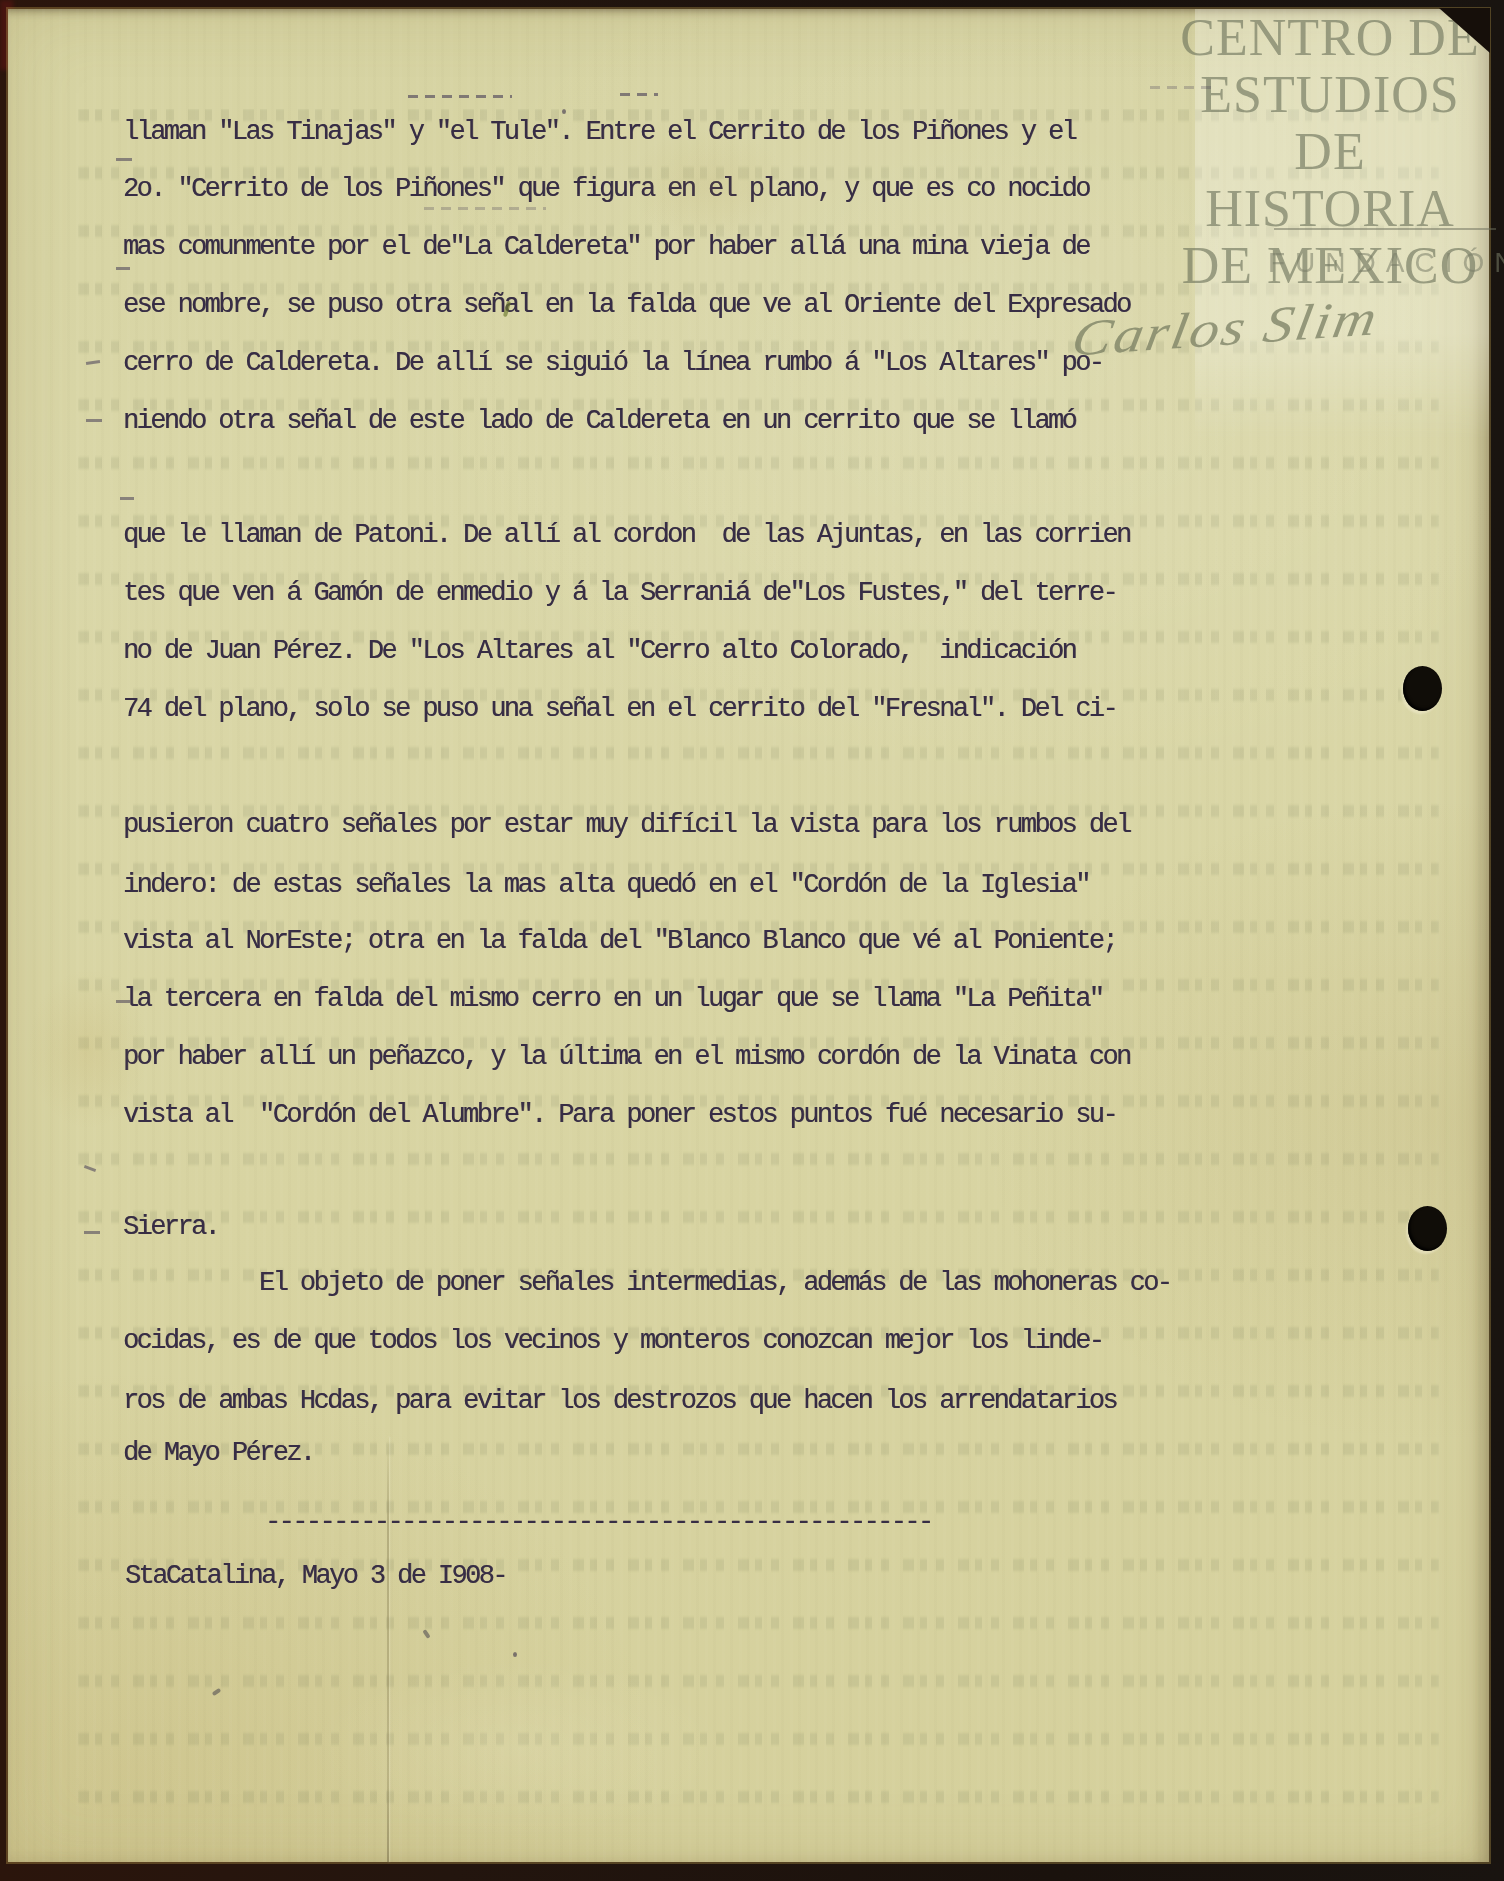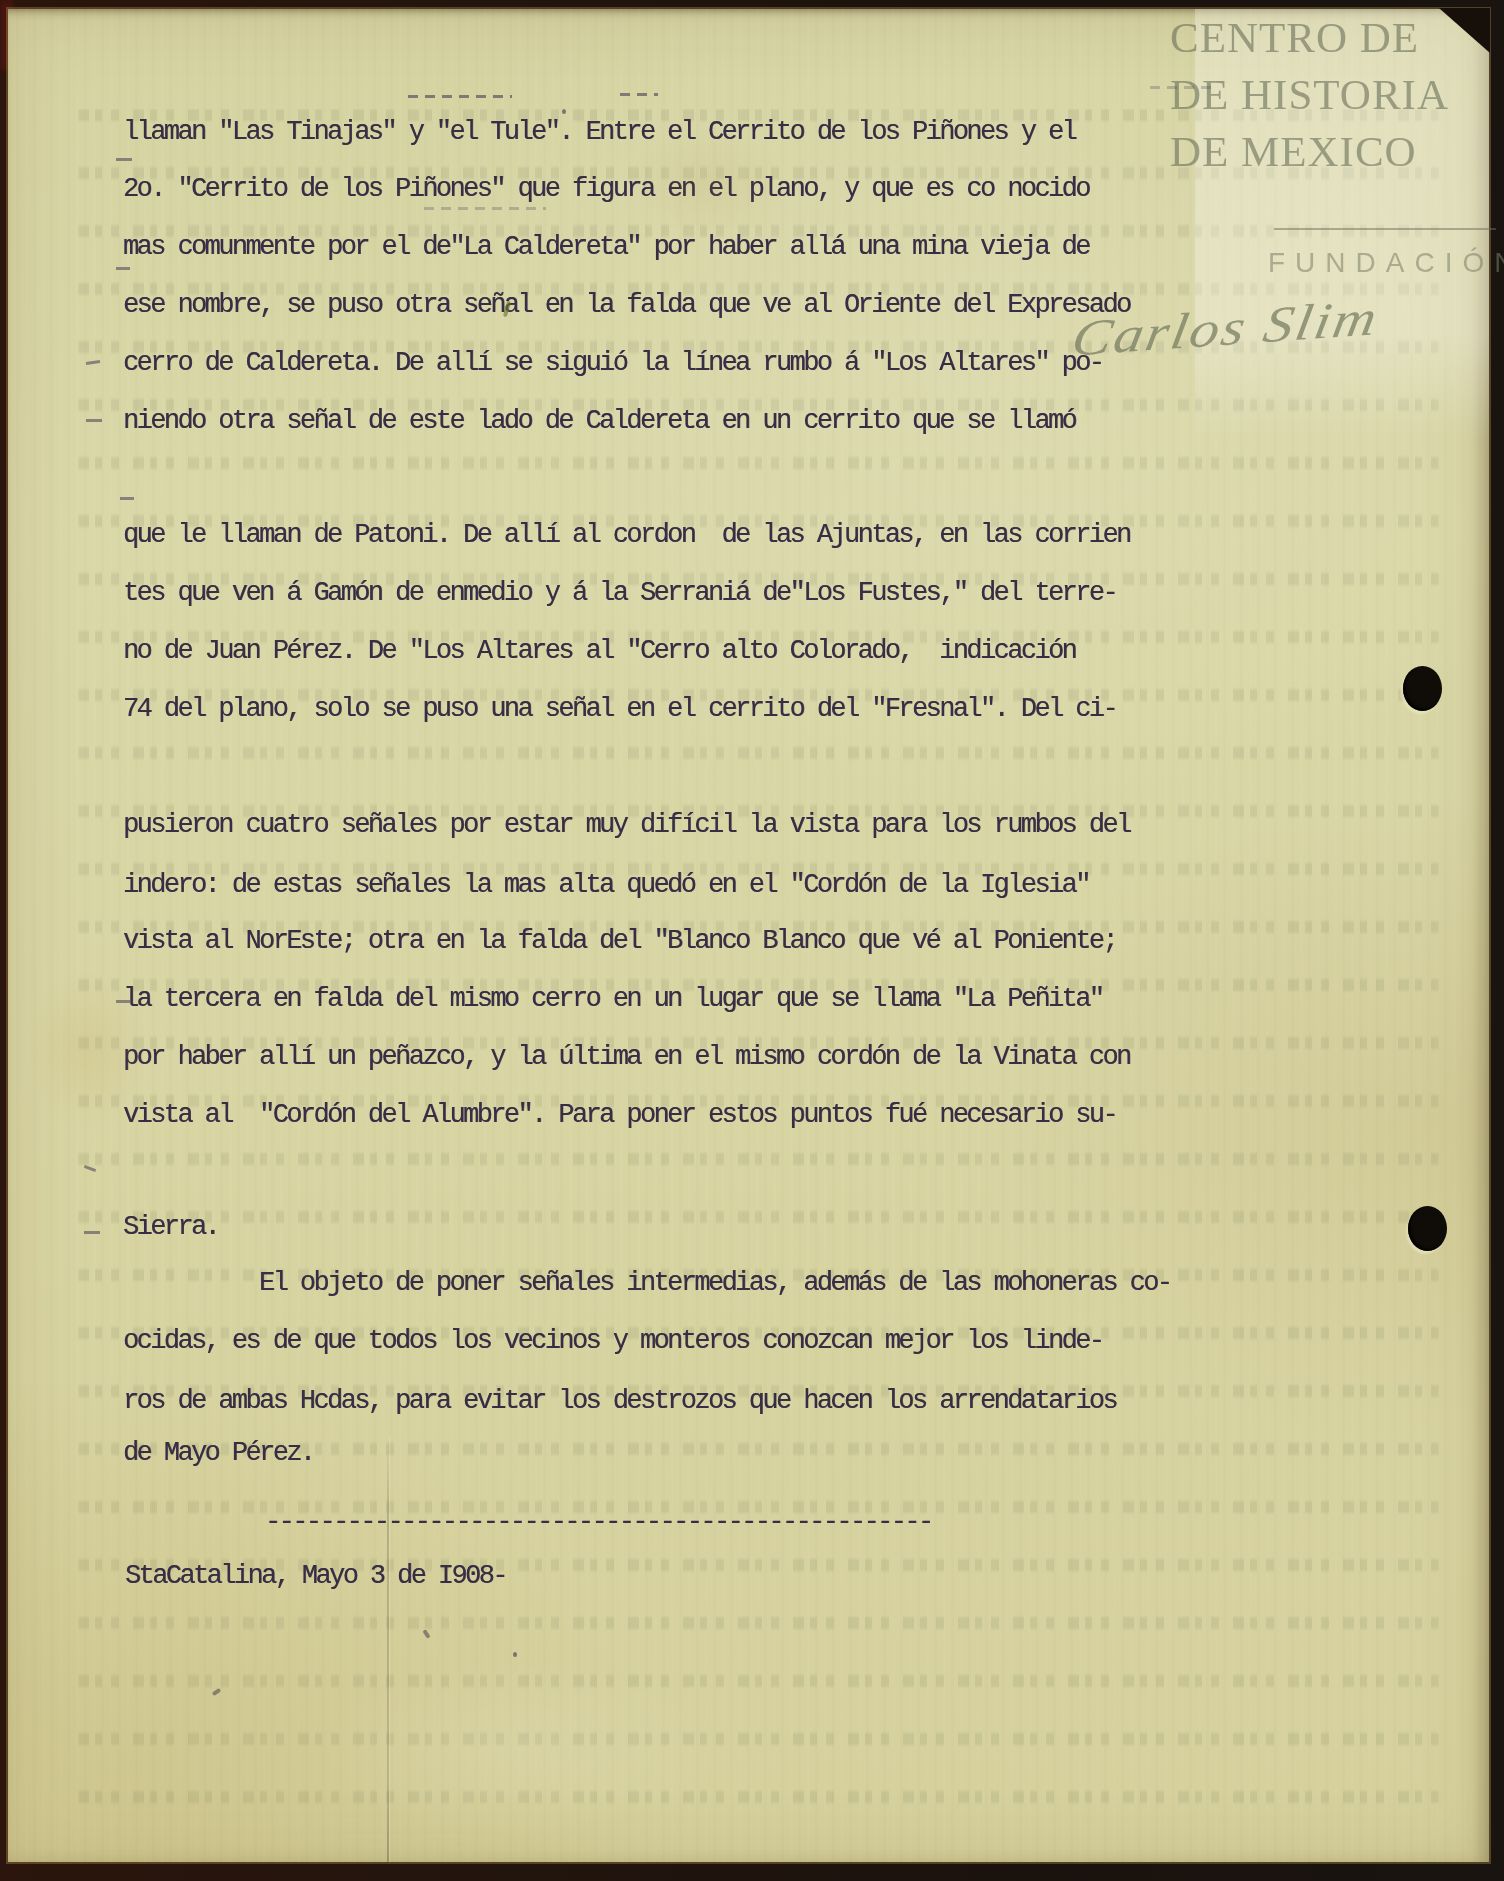--- a/index.html
+++ b/index.html
@@ -29,22 +29,22 @@
   .bleed{position:absolute;left:70px;right:50px;top:100px;bottom:25px;
        background:repeating-linear-gradient(0deg,transparent 0 34px,rgba(108,116,80,.17) 34px 46px,transparent 46px 58px);
        -webkit-mask:repeating-linear-gradient(90deg,#000 0 11px,transparent 11px 17px,#000 17px 24px,transparent 24px 33px,#000 33px 41px,transparent 41px 55px);
        mask:repeating-linear-gradient(90deg,#000 0 11px,transparent 11px 17px,#000 17px 24px,transparent 24px 33px,#000 33px 41px,transparent 41px 55px);
        filter:blur(1.2px);opacity:.75;}
   
   .wm-overlay{position:absolute;left:1187px;top:0;width:294px;height:432px;
        background:rgba(255,255,253,.28);
        -webkit-mask:linear-gradient(180deg,#000 75%,transparent 100%);
        mask:linear-gradient(180deg,#000 75%,transparent 100%);}
-  .watermark{position:absolute;left:1162px;top:0;width:320px;text-align:left;
-       font-family:"Liberation Serif",serif;font-size:43px;line-height:57px;
+  .watermark{position:absolute;left:1162px;top:0;width:320px;text-align:center;
+       font-family:"Liberation Serif",serif;font-size:52px;line-height:57px;
        color:rgba(104,110,87,.60);letter-spacing:1px;}
   .wm-rule{position:absolute;left:1266px;top:219px;width:222px;height:2px;
        background:rgba(108,110,92,.50);}
   .wm-foundation{position:absolute;left:1260px;top:238px;width:250px;
        font-family:"Liberation Sans",sans-serif;font-size:28px;letter-spacing:10px;
        color:rgba(122,126,104,.55);}
   .wm-signature{position:absolute;left:1070px;top:300px;
        font-family:"Liberation Serif",serif;font-style:italic;font-size:50px;
        letter-spacing:2px;color:rgba(116,122,94,.72);
        transform:rotate(-4deg) skewX(-14deg) scaleX(1.18);transform-origin:left top;
@@ -76,20 +76,21 @@
 <div class="scan-bg"></div>
 <div class="corner-red"></div>
 
 <div class="paper">
 
   <div class="bleed"></div>
 
   <div class="wm-overlay"></div>
   <div class="watermark">
     <div>CENTRO DE</div>
+    <div>ESTUDIOS</div>
     <div>DE HISTORIA</div>
     <div>DE MEXICO</div>
   </div>
   <div class="wm-rule"></div>
   <div class="wm-foundation">FUNDACIÓN</div>
   <div class="wm-signature">Carlos Slim</div>
 
   <div class="typed">
     <div class="tline" style="top:108px">llaman "Las Tinajas" y "el Tule". Entre el Cerrito de los Piñones y el</div>
     <div class="tline" style="top:165px">2o. "Cerrito de los Piñones" que figura en el plano, y que es co nocido</div>

